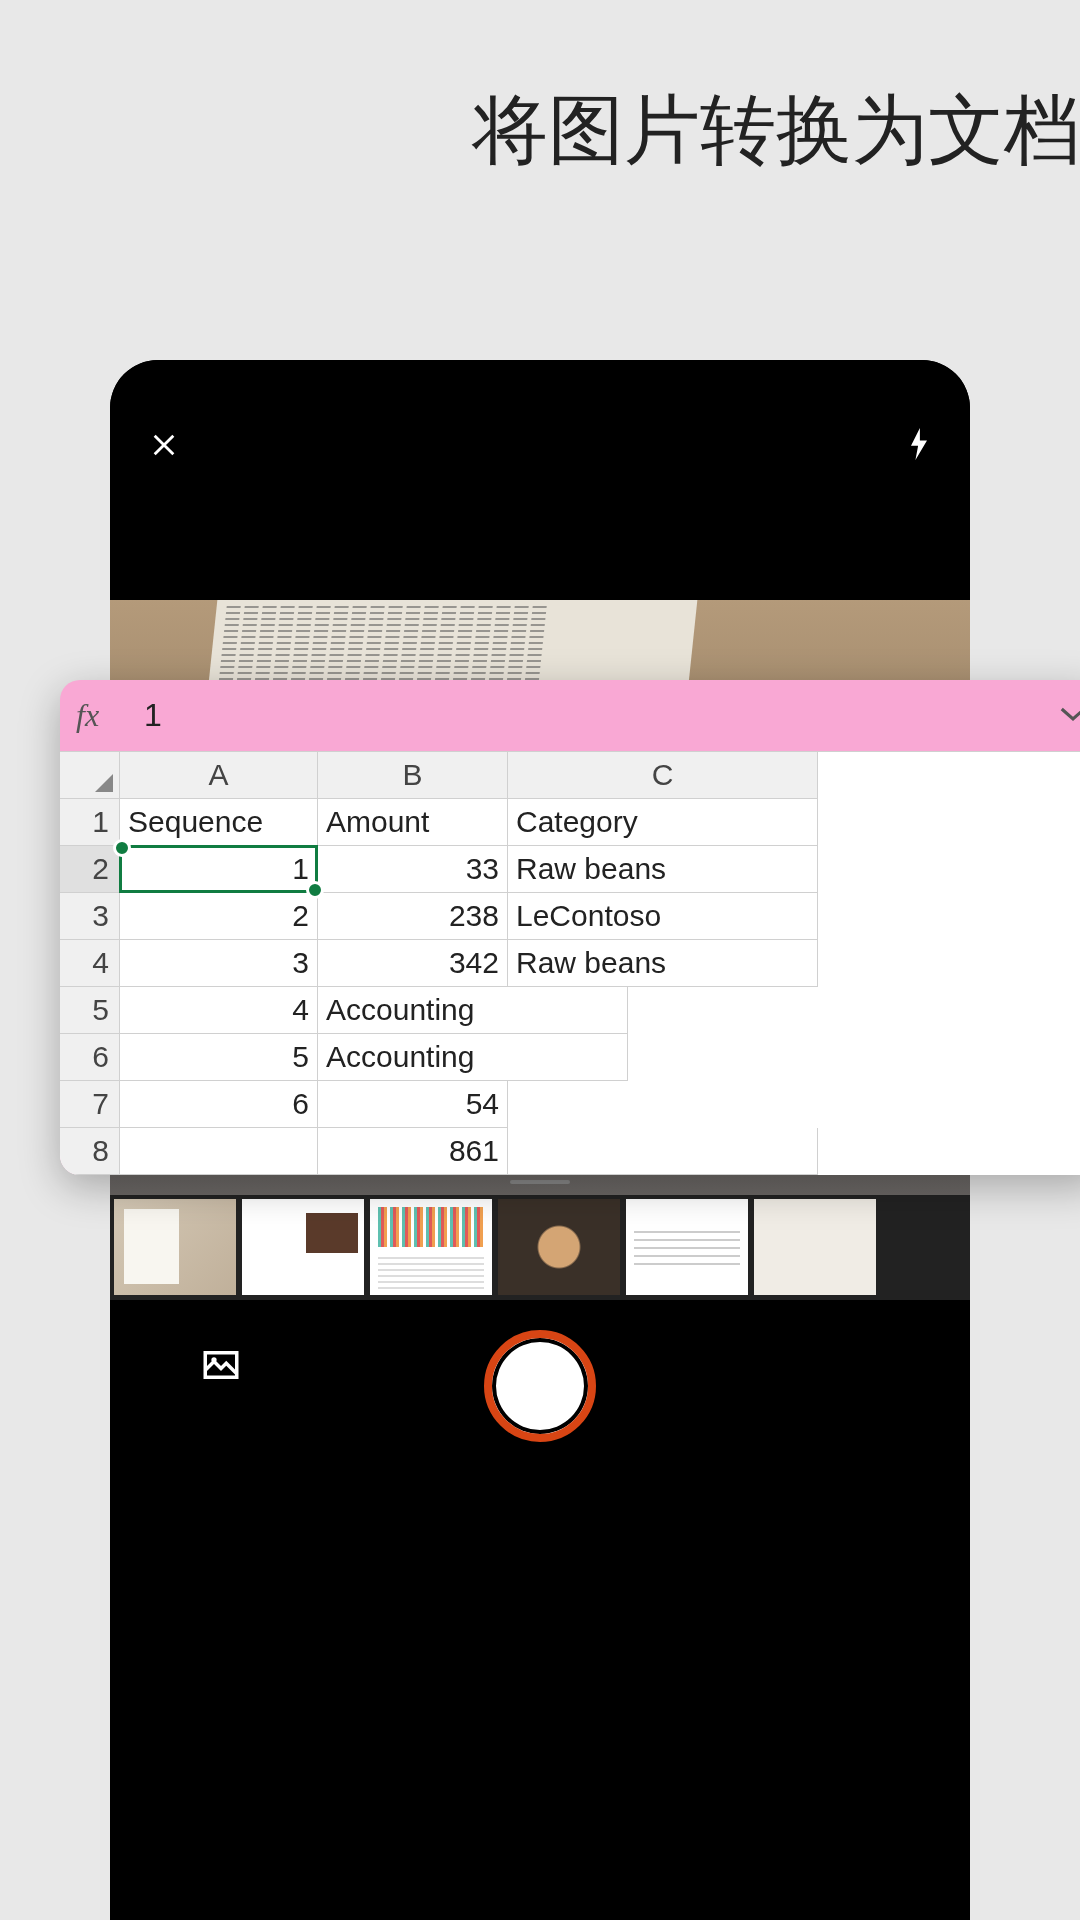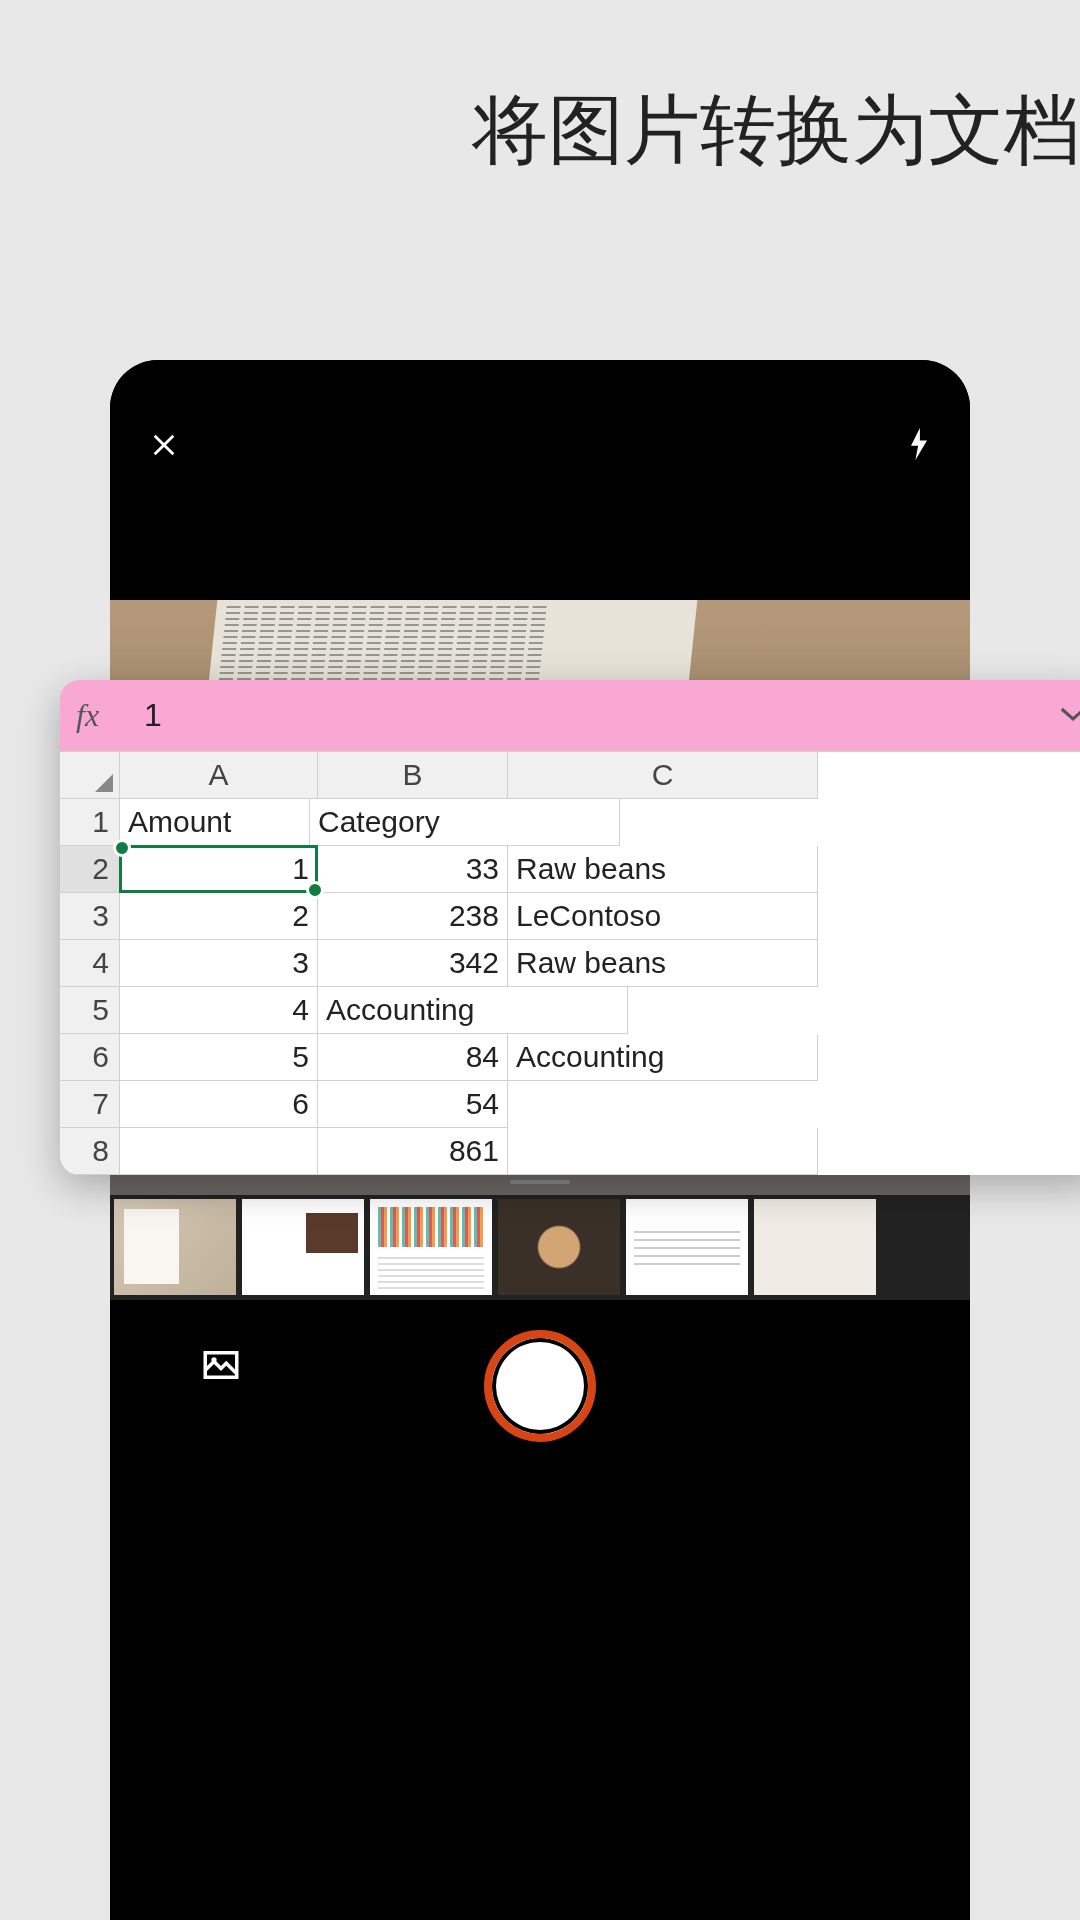--- a/index.html
+++ b/index.html
@@ -298,20 +298,21 @@
 
     <div class="sheet-row header-row">
       <div class="cell corner-cell"></div>
       <div class="cell col-a">A</div>
       <div class="cell col-b">B</div>
       <div class="cell col-c">C</div>
     </div>
 
     <div class="sheet-row">
       <div class="cell row-head">1</div>
+      <div class="cell col-a txt">Sequence</div>
       <div class="cell col-b txt">Amount</div>
       <div class="cell col-c txt">Category</div>
     </div>
 
     <div class="sheet-row row-2-highlight">
       <div class="cell row-head">2</div>
       <div class="cell col-a num">1</div>
       <div class="cell col-b num">33</div>
       <div class="cell col-c txt">Raw beans</div>
     </div>
@@ -332,21 +333,20 @@
 
     <div class="sheet-row">
       <div class="cell row-head">5</div>
       <div class="cell col-a num">4</div>
       <div class="cell col-c txt">Accounting</div>
     </div>
 
     <div class="sheet-row">
       <div class="cell row-head">6</div>
       <div class="cell col-a num">5</div>
-      <div class="cell col-b num">84</div>
       <div class="cell col-c txt">Accounting</div>
     </div>
 
     <div class="sheet-row">
       <div class="cell row-head">7</div>
       <div class="cell col-a num">6</div>
       <div class="cell col-b num">54</div>
     </div>
 
     <div class="sheet-row">

